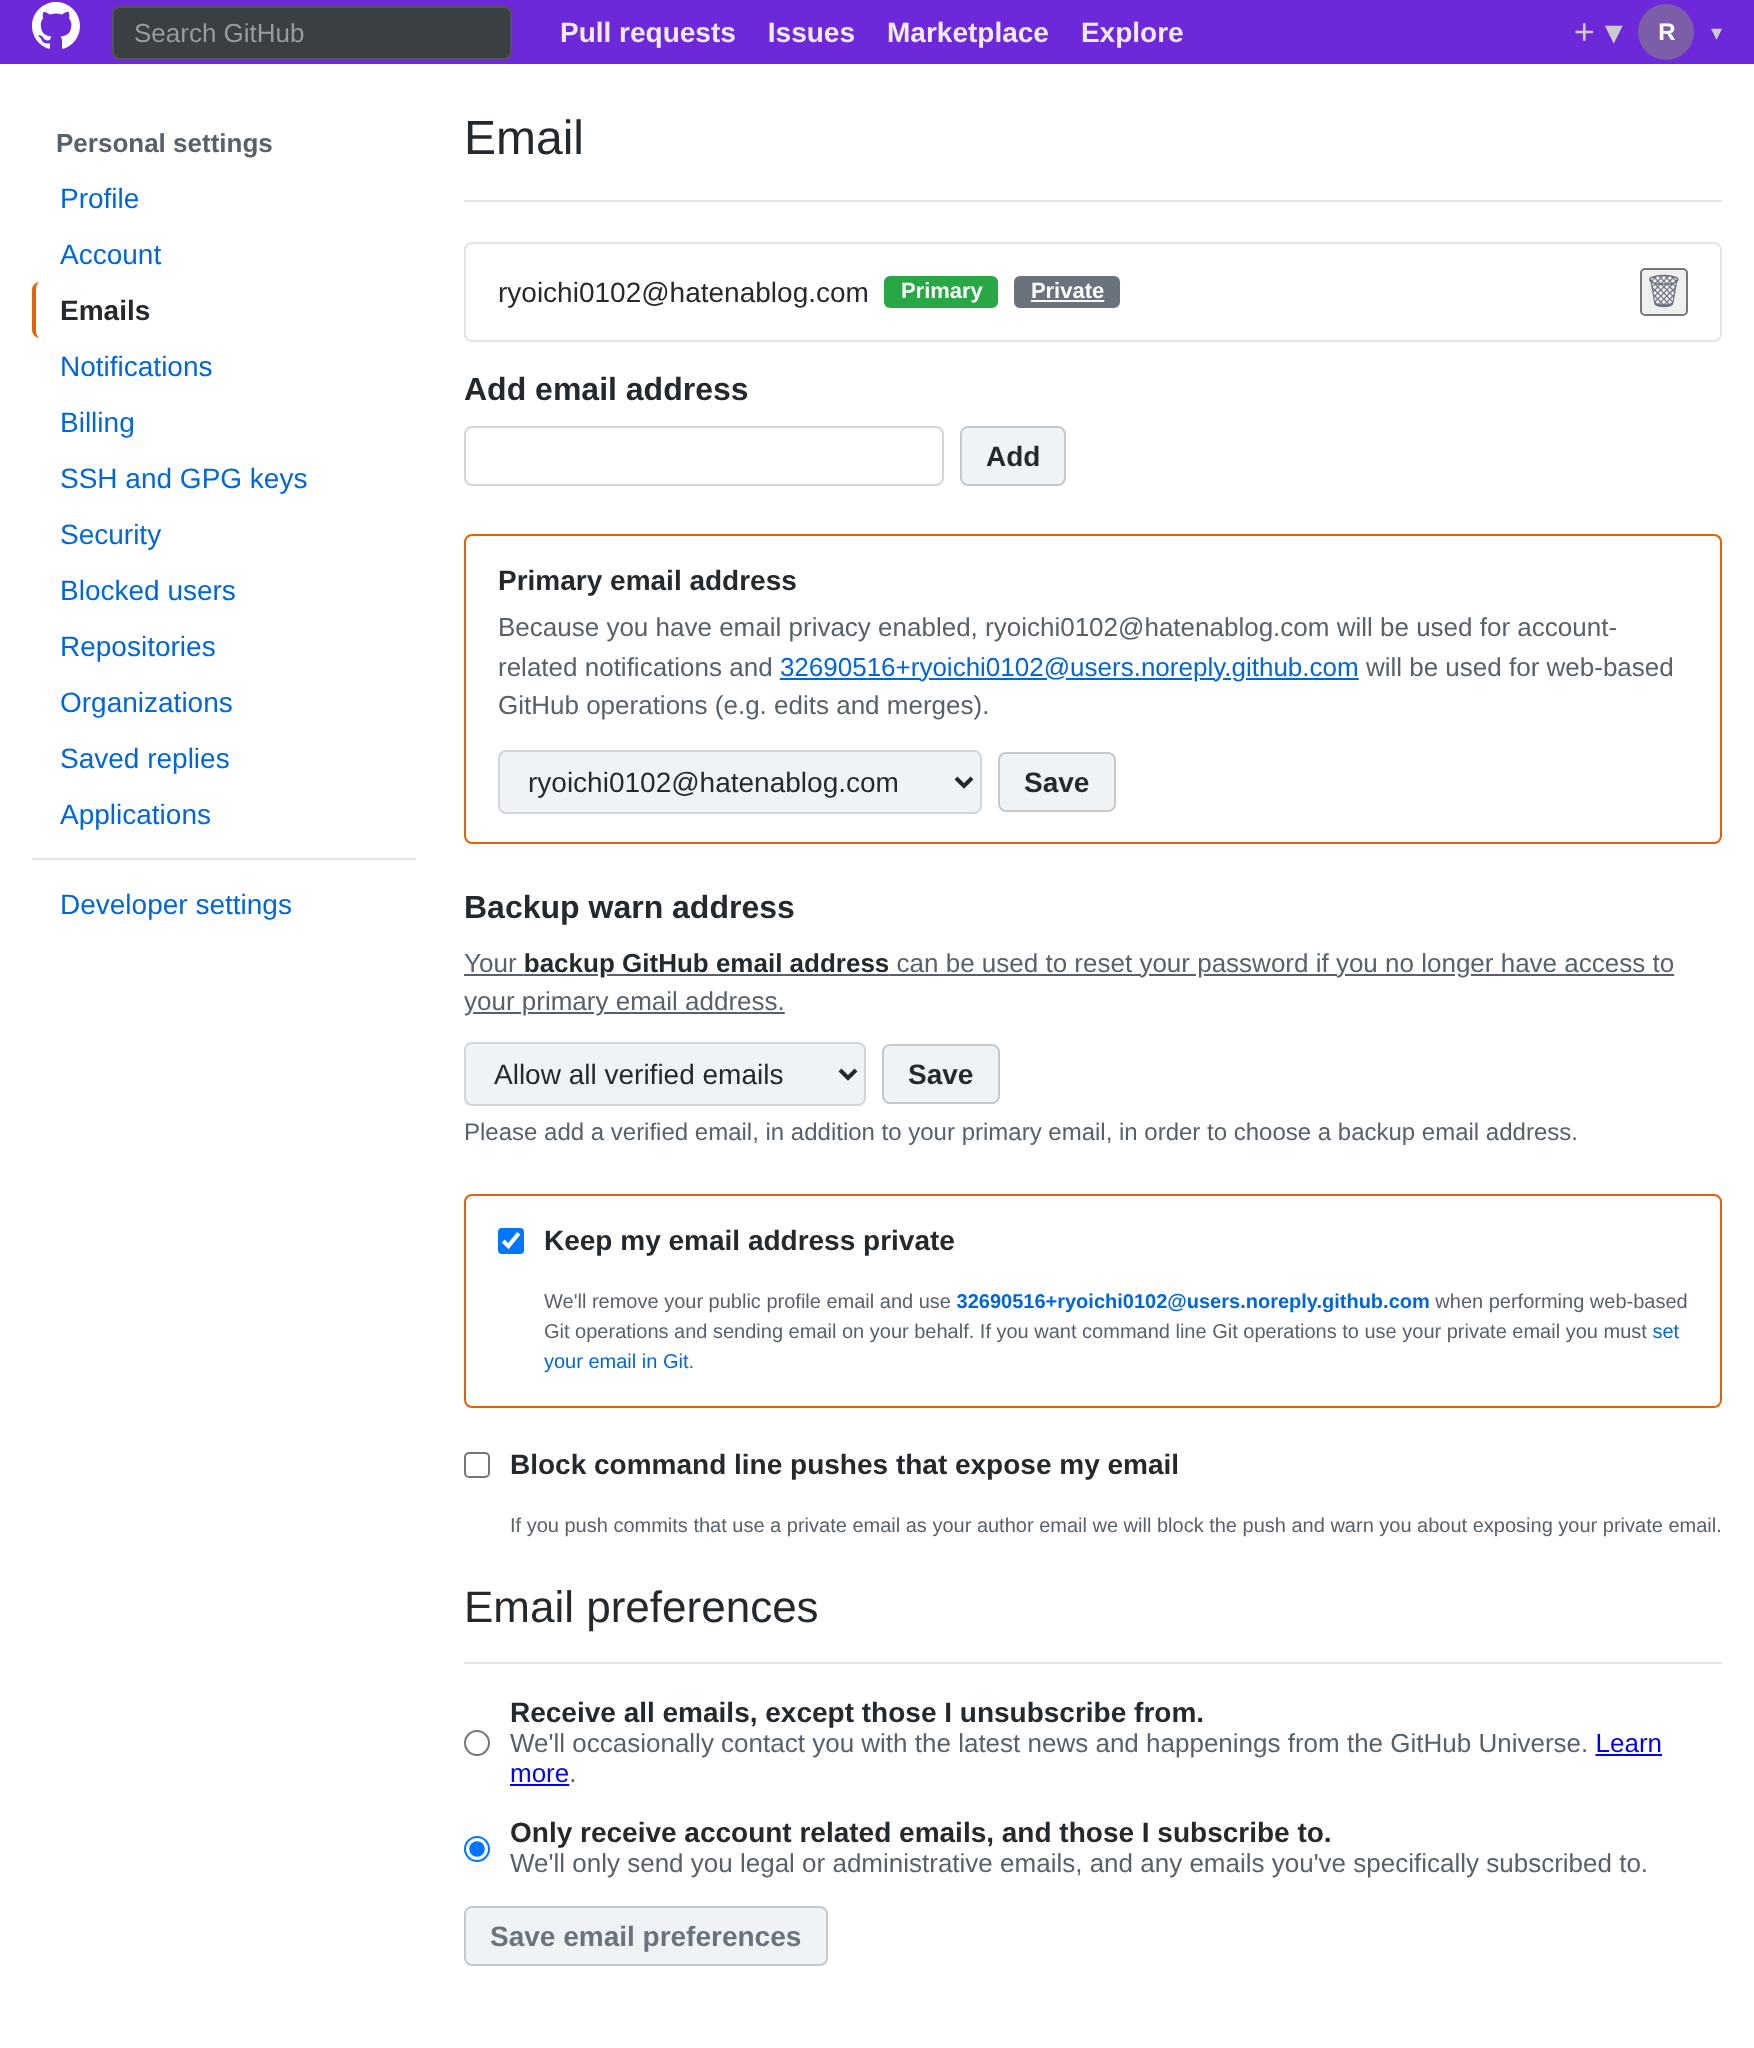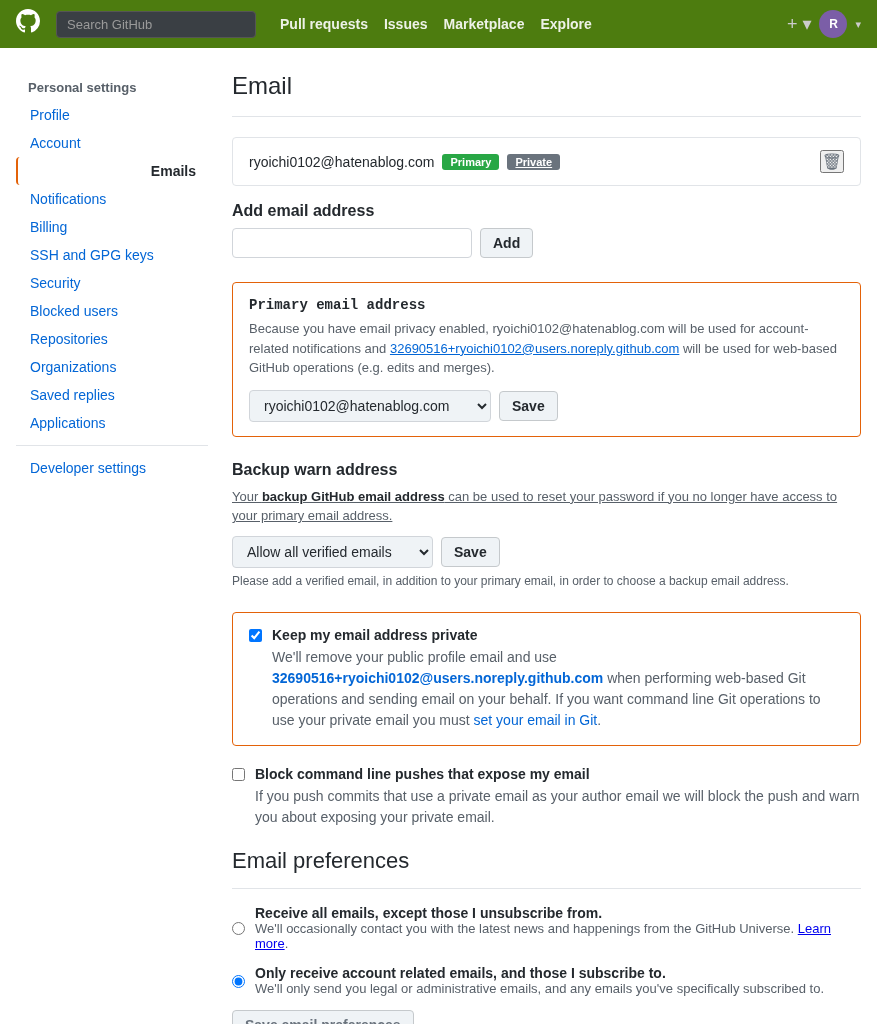--- a/index.html
+++ b/index.html
@@ -1,36 +1,36 @@
 <!DOCTYPE html>
 <html><head>
   <meta charset="utf-8">
   <style>
     * { box-sizing: border-box; margin: 0; padding: 0; }
     body { font-family: -apple-system, BlinkMacSystemFont, "Segoe UI", Helvetica, Arial, sans-serif; font-size: 14px; color: #24292e; background: #fff; }
 
     
-    .navbar { background: #4d7c0f; height: 48px; display: flex; align-items: center; padding: 4px 16px; gap: 16px; position: sticky; top: 0; z-index: 100; }
+    .navbar { background: #6d28d9; height: 32px; display: flex; align-items: center; padding: 4px 16px; gap: 16px; position: sticky; top: 0; z-index: 100; }
     .navbar-logo { color: #fff; font-size: 24px; cursor: pointer; flex-shrink: 0; }
     .navbar-search { background: #3a3f44; border: 1px solid #555; border-radius: 4px; color: #ccc; font-size: 13px; padding: 5px 10px; width: 200px; outline: none; }
     .navbar-search::placeholder { color: #9a9a9a; }
     .navbar-links { display: flex; gap: 16px; margin-left: 8px; }
     .navbar-link { color: #fff; text-decoration: none; font-size: 14px; font-weight: 600; opacity: 0.9; }
     .navbar-right { margin-left: auto; display: flex; align-items: center; gap: 8px; color: #fff; font-size: 14px; }
     .navbar-avatar { width: 28px; height: 28px; border-radius: 50%; background: #7b5ea7; display: inline-flex; align-items: center; justify-content: center; color: #fff; font-size: 12px; font-weight: bold; }
     .navbar-btn { color: #ccc; background: none; border: none; cursor: pointer; font-size: 18px; }
 
     
     .page-wrapper { max-width: 877px; margin: 0 auto; display: flex; padding: 24px 16px; gap: 24px; min-height: calc(100vh - 48px - 50px); }
 
     
     .sidebar { width: 192px; flex-shrink: 0; }
     .sidebar-heading { font-size: 13px; font-weight: 600; color: #586069; padding: 8px 12px 6px; text-transform: none; }
     .sidebar-item { display: block; padding: 6px 12px; color: #0366d6; text-decoration: none; font-size: 14px; border-radius: 4px; border-left: 2px solid transparent; cursor: pointer; }
-    .sidebar-item.active { color: #24292e; font-weight: 600; border-left: 2px solid #e36209; background: none; text-align: right; }
+    .sidebar-item.active { color: #24292e; font-weight: 600; border-left: 2px solid #e36209; background: none; }
     .sidebar-divider { border: none; border-top: 1px solid #e1e4e8; margin: 8px 0; }
 
     
     .main-content { flex: 1; }
     .page-title { font-size: 24px; font-weight: 400; color: #24292e; padding-bottom: 16px; border-bottom: 1px solid #e1e4e8; margin-bottom: 20px; }
 
     
     .email-row { border: 1px solid #e1e4e8; border-radius: 4px; padding: 12px 16px; margin-bottom: 16px; display: flex; align-items: center; gap: 8px; }
     .email-address-text { font-size: 14px; color: #24292e; }
     .badge { display: inline-block; padding: 2px 8px; border-radius: 3px; font-size: 11px; font-weight: 600; color: #fff; }
@@ -39,38 +39,38 @@
     .email-trash { margin-left: auto; color: #6a737d; cursor: pointer; font-size: 16px; }
 
     .section-label { font-size: 16px; font-weight: 600; color: #24292e; margin-bottom: 8px; }
     .add-email-row { display: flex; gap: 8px; margin-bottom: 24px; }
     .text-input { border: 1px solid #d1d5da; border-radius: 4px; padding: 6px 10px; font-size: 14px; color: #24292e; outline: none; width: 240px; }
     .btn { padding: 6px 12px; border-radius: 4px; font-size: 14px; font-weight: 600; cursor: pointer; border: 1px solid; display: inline-block; }
     .btn-default { background: #eff3f6; border-color: #c5c9cc; color: #24292e; }
 
     
     .info-box { border: 1px solid #e36209; border-radius: 4px; padding: 14px 16px; margin-bottom: 24px; background: #fff; }
-    .info-box-title { font-weight: 700; font-size: 14px; color: #24292e; margin-bottom: 6px; font-family: Liberation Mono, monospace; }
+    .info-box-title { font-weight: 700; font-size: 14px; color: #24292e; margin-bottom: 6px; }
     .info-box-text { font-size: 13px; color: #586069; line-height: 1.5; margin-bottom: 12px; }
     .info-box-text .noreply-email { color: #0366d6; text-decoration: underline; }
     .email-select-row { display: flex; gap: 8px; align-items: center; }
     .select-input { border: 1px solid #d1d5da; border-radius: 4px; padding: 6px 24px 6px 10px; font-size: 14px; color: #24292e; background: #eff3f6; cursor: pointer; appearance: auto; }
 
     
     .section-block { margin-bottom: 24px; }
     .backup-desc { font-size: 13px; color: #586069; line-height: 1.5; margin-bottom: 10px; text-decoration: underline; }
     .backup-desc strong { color: #24292e; }
     .backup-select-row { display: flex; gap: 8px; align-items: center; margin-bottom: 6px; }
     .hint-text { font-size: 12px; color: #586069; }
     .checkbox-box { border: 1px solid #e36209; border-radius: 4px; padding: 14px 16px; margin-bottom: 16px; }
     .checkbox-box-plain { padding: 4px 0; margin-bottom: 16px; }
     .checkbox-row { display: flex; gap: 10px; align-items: flex-start; }
     .checkbox-row input[type="checkbox"] { margin-top: 2px; flex-shrink: 0; }
     .checkbox-label { font-size: 14px; font-weight: 600; color: #24292e; }
-    .checkbox-desc { font-size: 14px; color: #586069; line-height: 1.5; margin-top: 4px; }
+    .checkbox-desc { font-size: 10px; color: #586069; line-height: 1.5; margin-top: 16px; }
     .checkbox-desc a { color: #0366d6; text-decoration: none; }
 
     
     .preferences-title { font-size: 22px; font-weight: 400; color: #24292e; padding-bottom: 14px; border-bottom: 1px solid #e1e4e8; margin-bottom: 16px; }
     .radio-option { display: flex; gap: 10px; align-items: center; margin-bottom: 14px; }
     .radio-option input[type="radio"] { margin-top: 2px; flex-shrink: 0; }
     .radio-label { font-size: 14px; font-weight: 600; color: #24292e; }
     .radio-desc { font-size: 13px; color: #586069; }
     .save-pref-btn { background: #eff3f6; border: 1px solid #c5c9cc; color: #6a737d; padding: 6px 12px; border-radius: 4px; font-size: 14px; font-weight: 600; cursor: not-allowed; margin-bottom: 14px; }
   </style>

